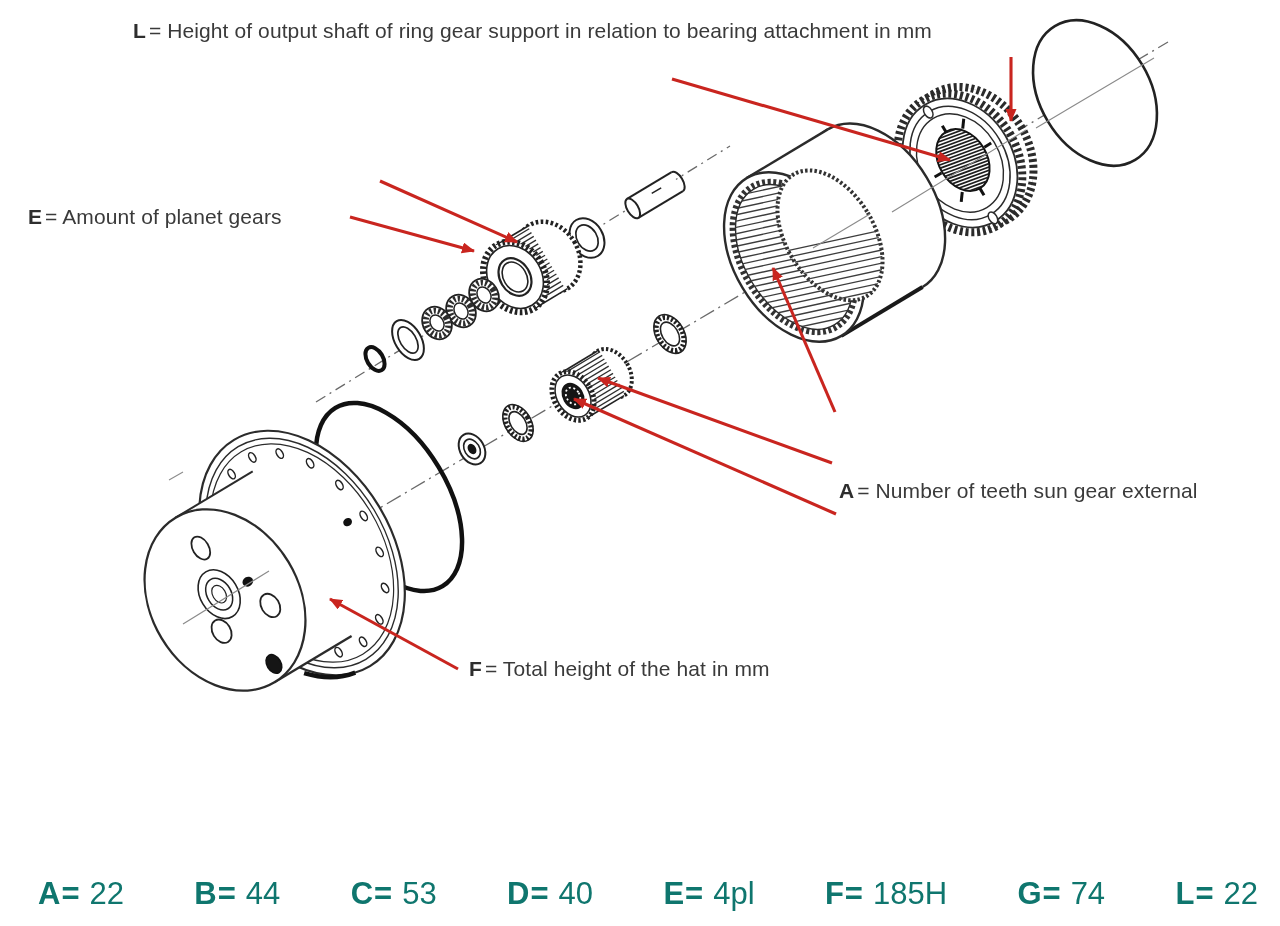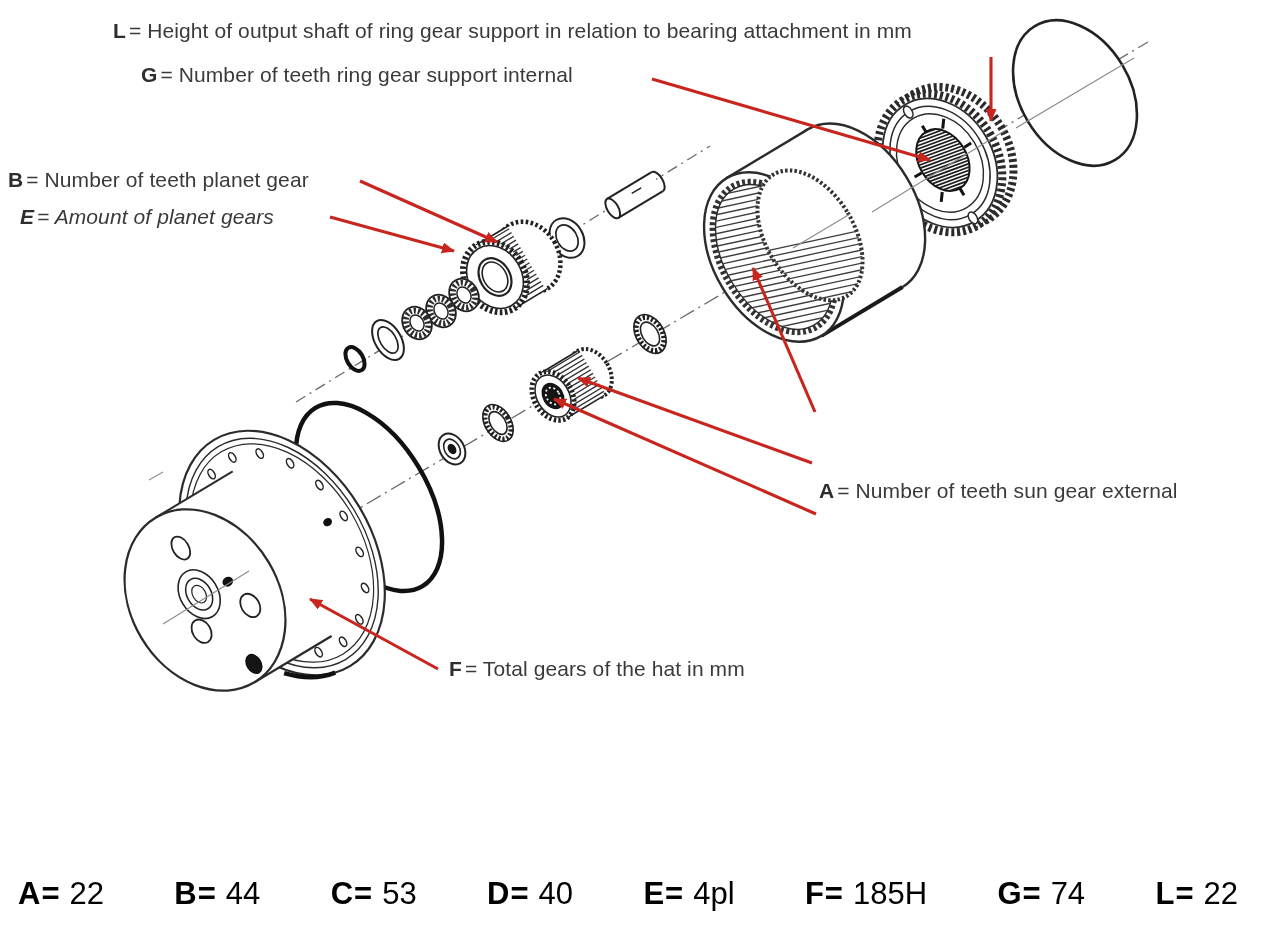--- a/index.html
+++ b/index.html
@@ -1,31 +1,31 @@
 <!DOCTYPE html>
 <html><head>
 <meta charset="utf-8">
 <style>
   html,body{margin:0;padding:0;}
   body{
     width:1280px;height:926px;position:relative;overflow:hidden;
     background:#ffffff;
     font-family:"Liberation Sans","DejaVu Sans",sans-serif;
   }
-  .stage{position:absolute;inset:0;}
+  .stage{position:absolute;inset:0;margin-left:20px;}
   svg{position:absolute;left:0;top:0;}
   .ann{
     position:absolute;white-space:nowrap;
     font-size:21px;color:#3a3a3a;letter-spacing:0.1px;
   }
   .ann .lt{font-weight:bold;color:#2e2e2e;margin-right:3px;}
   .values-row{
     position:absolute;left:18px;top:876px;width:1220px;
     display:flex;justify-content:space-between;align-items:baseline;
-    font-size:31px;color:#000000;
+    font-size:31px;color:#0f766e;
   }
   .val-item{white-space:nowrap;}
   .val-item .vl{font-weight:bold;letter-spacing:1px;}
   .val-item .vv{font-weight:normal;margin-left:9px;}
 </style>
 </head>
 <body>
 
 <div class="stage">
 
@@ -320,25 +320,23 @@
     <line x1="360" y1="181" x2="497" y2="242" marker-end="url(#arrw)"></line>
     <line x1="330" y1="217" x2="454" y2="251" marker-end="url(#arrw)"></line>
     <line x1="815" y1="412" x2="753" y2="268" marker-end="url(#arrw)"></line>
     <line x1="812" y1="463" x2="578" y2="378" marker-end="url(#arrw)"></line>
     <line x1="816" y1="514" x2="554" y2="399" marker-end="url(#arrw)"></line>
     <line x1="438" y1="669" x2="310" y2="599" marker-end="url(#arrw)"></line>
   </g>
 </svg>
 
 <div class="ann" style="left:113px;top:19px;"><span class="lt">L</span><span>= Height of output shaft of ring gear support in relation to bearing attachment in mm</span></div>
-<div class="ann" style="left:141px;top:63px;"><span class="lt">G</span><span>= Number of teeth ring gear support internal</span></div>
-<div class="ann" style="left:8px;top:168px;"><span class="lt">B</span><span>= Number of teeth planet gear</span></div>
-<div class="ann" style="left:20px;top:205px;font-style:italic;"><span class="lt">E</span><span>= Amount of planet gears</span></div>
+<div class="ann" style="left:8px;top:205px;"><span class="lt">E</span><span>= Amount of planet gears</span></div>
 <div class="ann" style="left:819px;top:479px;"><span class="lt">A</span><span>= Number of teeth sun gear external</span></div>
-<div class="ann" style="left:449px;top:657px;"><span class="lt">F</span><span>= Total gears of the hat in mm</span></div>
+<div class="ann" style="left:449px;top:657px;"><span class="lt">F</span><span>= Total height of the hat in mm</span></div>
 
 <div class="values-row">
   <span class="val-item"><span class="vl">A=</span><span class="vv">22</span></span>
   <span class="val-item"><span class="vl">B=</span><span class="vv">44</span></span>
   <span class="val-item"><span class="vl">C=</span><span class="vv">53</span></span>
   <span class="val-item"><span class="vl">D=</span><span class="vv">40</span></span>
   <span class="val-item"><span class="vl">E=</span><span class="vv">4pl</span></span>
   <span class="val-item"><span class="vl">F=</span><span class="vv">185H</span></span>
   <span class="val-item"><span class="vl">G=</span><span class="vv">74</span></span>
   <span class="val-item"><span class="vl">L=</span><span class="vv">22</span></span>

